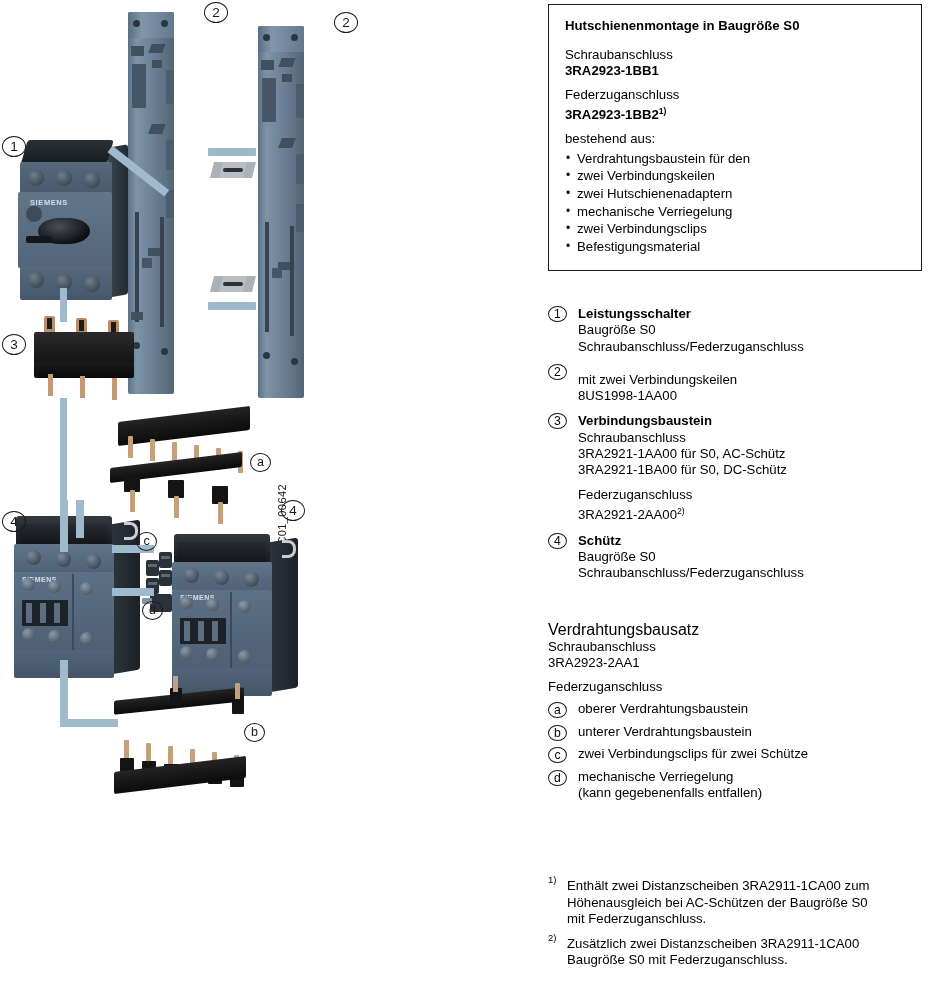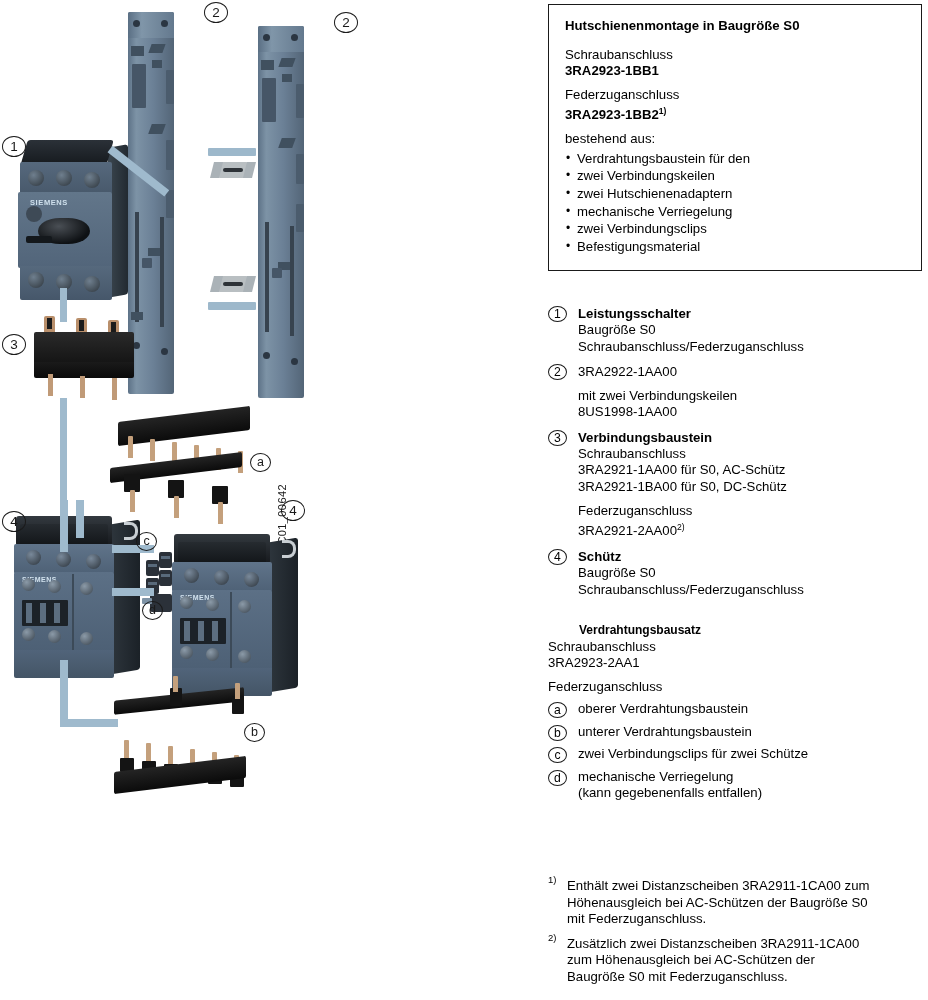--- a/index.html
+++ b/index.html
@@ -48,21 +48,21 @@
     border-radius: 50%;
     font-size: 12.2px; line-height: 14px; text-align: center;
     font-weight: normal; background: #fff;
   }
   .leg-head { font-weight: bold; font-size: 13.2px; line-height: 16.3px; }
   .leg-line { font-size: 13.2px; line-height: 16.3px; }
   .leg-sub-gap { height: 8px; }
 
   
   #wiring { position: absolute; left: 0; top: 622px; width: 374px; }
-  .w-head { font-weight: bold; font-size: 12px; line-height: 16.5px; margin-left: 31px; }
+  .w-head { font-weight: normal; font-size: 16px; line-height: 16.5px; }
   .w-line { font-size: 13.2px; line-height: 16.5px; }
   .w-gap { height: 7px; }
   .letter-item { position: relative; padding-left: 30px; margin-top: 6px; }
   .letter-marker {
     position: absolute; left: 0; top: 1px;
     width: 19px; height: 16px; border: 1px solid #1a1a1a;
     border-radius: 50%;
     font-size: 12.2px; line-height: 14px; text-align: center; background: #fff;
   }
   .letter-text { font-size: 13.2px; line-height: 16.5px; }
@@ -497,21 +497,20 @@
 
       <div class="leg-item">
         <div class="marker">1</div>
         <div class="leg-head">Leistungsschalter</div>
         <div class="leg-line">Baugröße S0</div>
         <div class="leg-line">Schraubanschluss/Federzuganschluss</div>
       </div>
 
       <div class="leg-item">
         <div class="marker">2</div>
-        <div class="leg-line">3RA2922-1AA00</div>
         <div class="leg-sub-gap"></div>
         <div class="leg-line">mit zwei Verbindungskeilen</div>
         <div class="leg-line">8US1998-1AA00</div>
       </div>
 
       <div class="leg-item">
         <div class="marker">3</div>
         <div class="leg-head">Verbindungsbaustein</div>
         <div class="leg-line">Schraubanschluss</div>
         <div class="leg-line">3RA2921-1AA00 für S0, AC-Schütz</div>
@@ -558,19 +557,18 @@
     <div id="footnotes">
       <div class="fn-item">
         <div class="fn-mark">1)</div>
         <div class="fn-text">Enthält zwei Distanzscheiben 3RA2911-1CA00 zum</div>
         <div class="fn-text">Höhenausgleich bei AC-Schützen der Baugröße S0</div>
         <div class="fn-text">mit Federzuganschluss.</div>
       </div>
       <div class="fn-item">
         <div class="fn-mark">2)</div>
         <div class="fn-text">Zusätzlich zwei Distanzscheiben 3RA2911-1CA00</div>
-        <div class="fn-text">zum Höhenausgleich bei AC-Schützen der</div>
         <div class="fn-text">Baugröße S0 mit Federzuganschluss.</div>
       </div>
     </div>
 
   </div>
 </div>
 
 </body></html>

